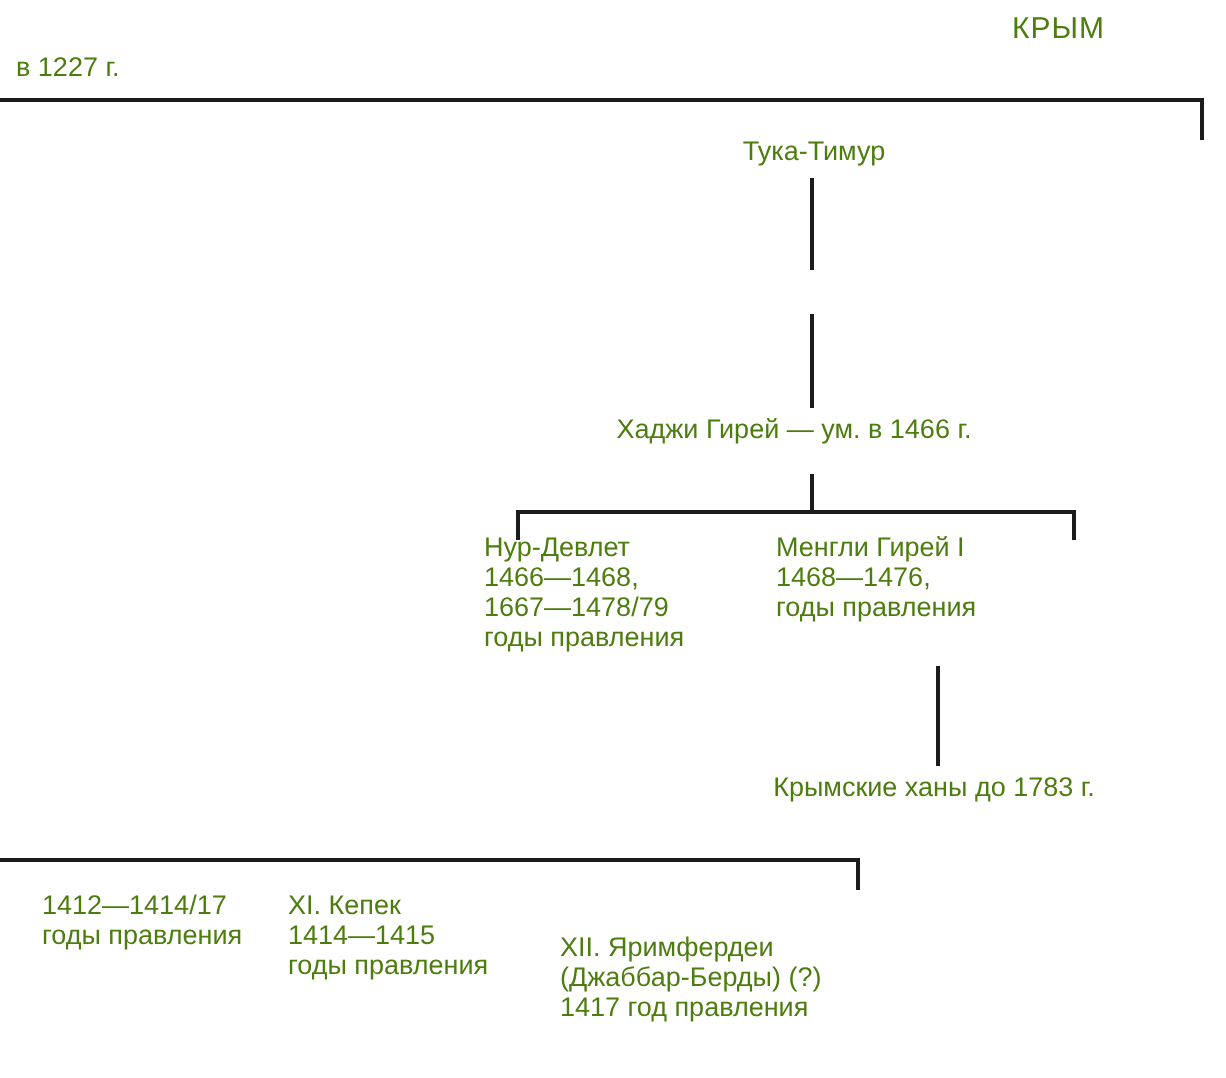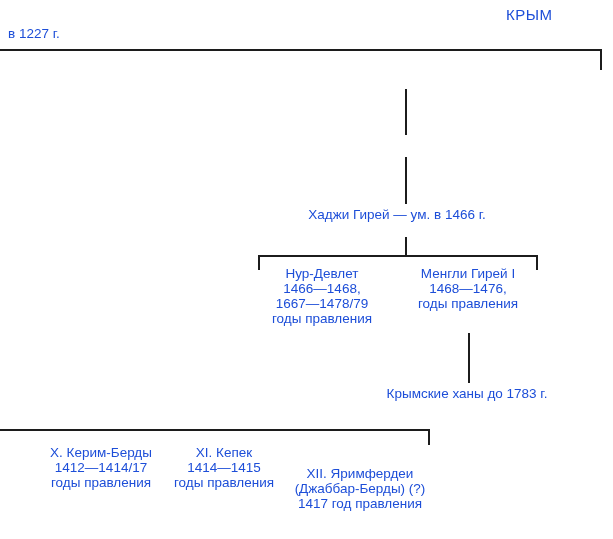--- a/index.html
+++ b/index.html
@@ -6,37 +6,36 @@
     margin: 0;
     padding: 0;
     background: #ffffff;
   }
   .page {
     position: relative;
     width: 613px;
     height: 539px;
     background: #ffffff;
     font-family: "Liberation Sans", "DejaVu Sans", sans-serif;
-    color: #1d4ed8;
+    color: #4d7c0f;
     overflow: hidden;
   }
   .txt {
     position: absolute;
     font-size: 13.5px;
     line-height: 15px;
     white-space: nowrap;
   }
   .center {
     text-align: center;
   }
   .block {
     position: absolute;
     font-size: 13.5px;
     line-height: 15px;
-    text-align: center;
     white-space: nowrap;
   }
   .hline {
     position: absolute;
     height: 2px;
     background: #1c1c1c;
   }
   .vline {
     position: absolute;
     width: 2px;
@@ -51,20 +50,21 @@
 <body>
 
 <div class="page">
 
   <div class="txt region" style="left:506px; top:7px;">КРЫМ</div>
   <div class="txt" style="left:8px; top:26px;text-align:right;">в 1227 г.</div>
 
   <div class="hline" style="left:0; top:49px; width:602px;"></div>
   <div class="vline" style="left:600px; top:49px; height:21px;"></div>
 
+  <div class="txt center" style="left:307px; top:68px; width:200px;">Тука-Тимур</div>
 
   <div class="vline" style="left:405px; top:89px; height:46px;"></div>
 
 
   <div class="vline" style="left:405px; top:157px; height:47px;"></div>
 
   <div class="txt center" style="left:247px; top:207px; width:300px;">Хаджи Гирей — ум. в 1466 г.</div>
 
   <div class="vline" style="left:405px; top:237px; height:18px;"></div>
 
@@ -86,21 +86,20 @@
   </div>
 
   <div class="vline" style="left:468px; top:333px; height:50px;"></div>
 
   <div class="txt center" style="left:367px; top:386px; width:200px;">Крымские ханы до 1783 г.</div>
 
   <div class="hline" style="left:0; top:429px; width:430px;"></div>
   <div class="vline" style="left:428px; top:429px; height:16px;"></div>
 
   <div class="block" style="left:21px; top:445px; width:160px;">
-    <div>X. Керим-Берды</div>
     <div>1412—1414/17</div>
     <div>годы правления</div>
   </div>
 
   <div class="block" style="left:144px; top:445px; width:160px;">
     <div>XI. Кепек</div>
     <div>1414—1415</div>
     <div>годы правления</div>
   </div>
 

